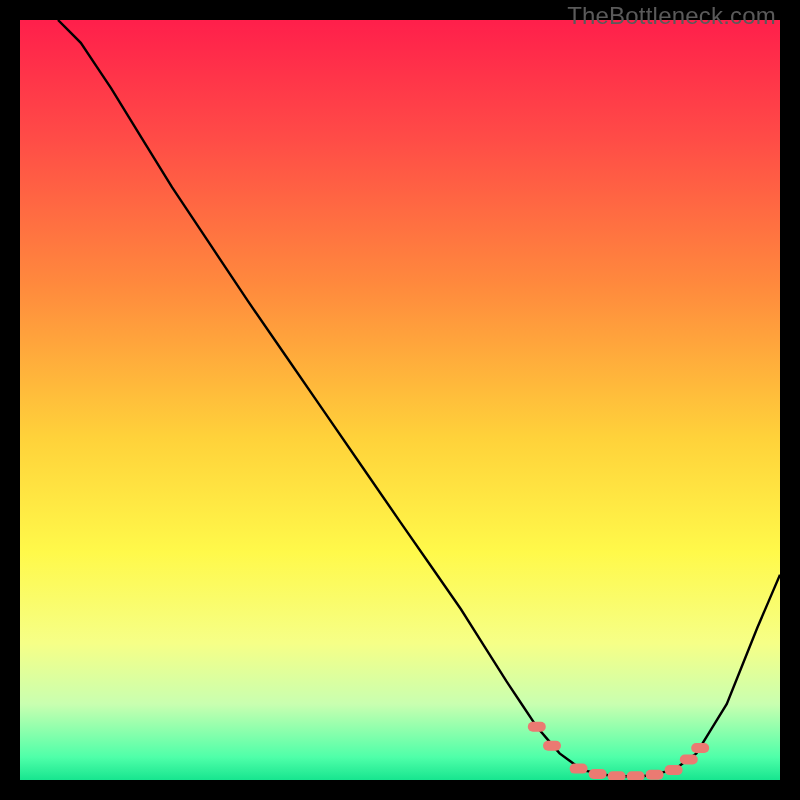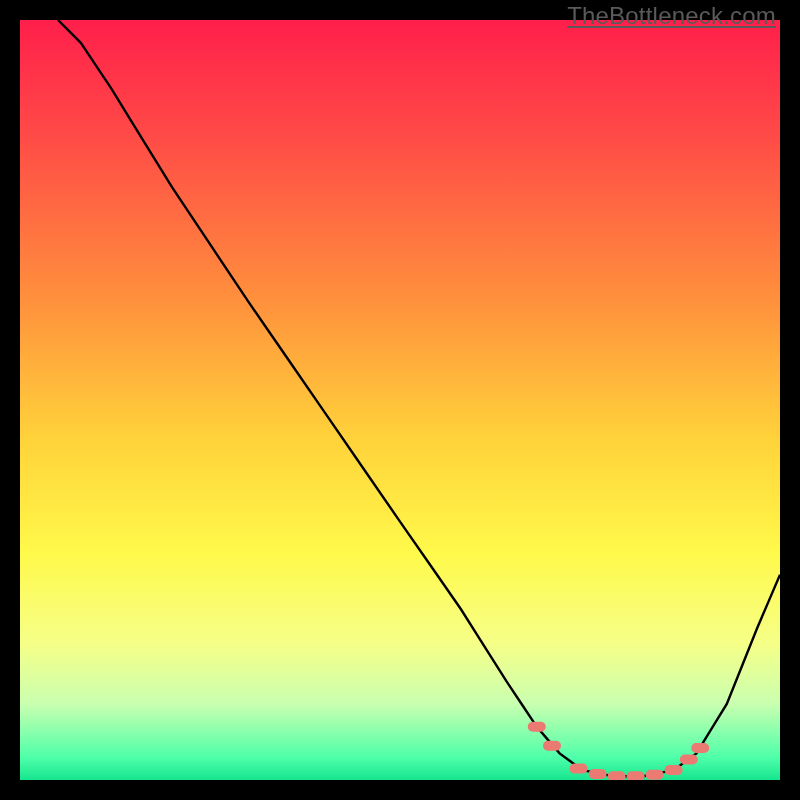--- a/index.html
+++ b/index.html
@@ -27,21 +27,20 @@
   }
   .watermark {
     position: absolute;
     top: 2px;
     right: 24px;
     font-family: Arial, Helvetica, sans-serif;
     font-size: 24px;
     font-weight: 400;
     color: #5a5a5a;
     letter-spacing: 0.2px;
-    text-decoration: underline;
   }
 </style>
 </head>
 <body>
 
 <div class="frame">
   <svg class="plot-area" viewBox="0 0 760 760" preserveAspectRatio="none">
     <defs>
       <linearGradient id="bg-grad" x1="0" y1="0" x2="0" y2="1">
           <stop offset="0%" stop-color="#ff1f4b"></stop>

